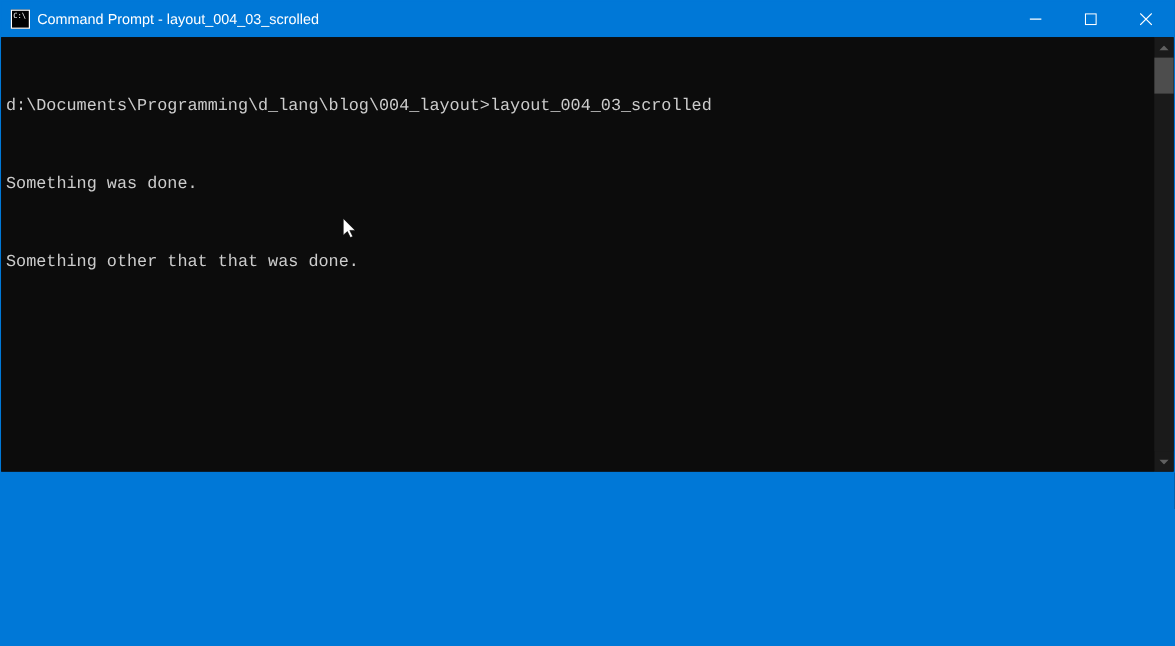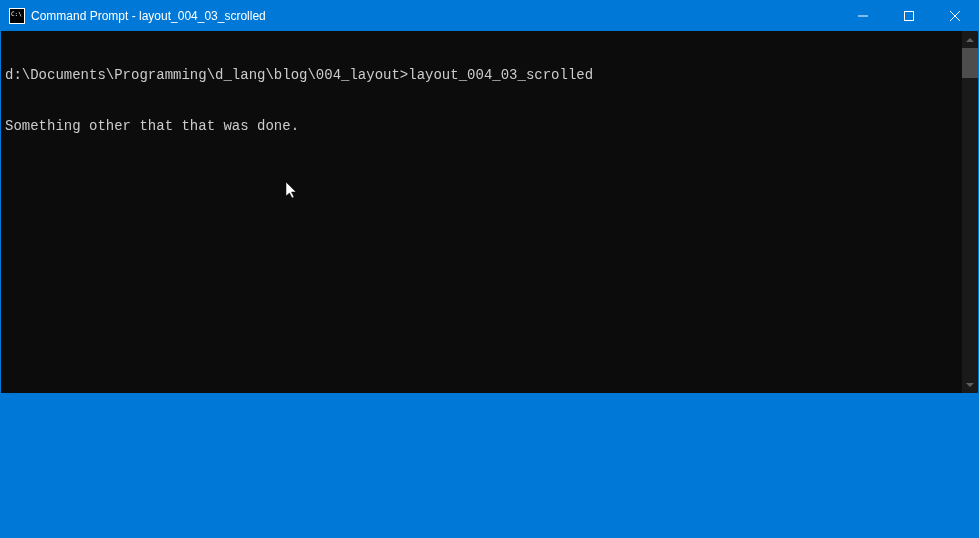--- a/index.html
+++ b/index.html
@@ -99,20 +99,21 @@
       font-size: 14px;
       line-height: 17px;
       padding: 2px 4px;
       white-space: pre;
       overflow: hidden;
       position: relative;
     }
     
     .terminal-line {
       white-space: pre;
+      margin-top: 14px;
     }
     
     .scrollbar {
       width: 16px;
       background: #1a1a1a;
       position: relative;
       display: flex;
       flex-direction: column;
     }
     
@@ -174,20 +175,21 @@
           <line x1="0" y1="0" x2="10" y2="10" stroke="white" stroke-width="1"></line>
           <line x1="10" y1="0" x2="0" y2="10" stroke="white" stroke-width="1"></line>
         </svg>
       </div>
     </div>
   </div>
 
   <div class="content-area">
     <div class="terminal">
       <div class="terminal-line"><span>d:\Documents\Programming\d_lang\blog\004_layout&gt;</span><span>layout_004_03_scrolled</span></div>
+      <div class="terminal-line">Something was done.</div>
       <div class="terminal-line">Something other that that was done.</div>
     </div>
 
     <div class="scrollbar">
       <div class="scrollbar-arrow">
         <svg width="8" height="4" viewBox="0 0 8 4">
           <path d="M0 4 L4 0 L8 4 Z" fill="#606060"></path>
         </svg>
       </div>
       <div class="scrollbar-track">

